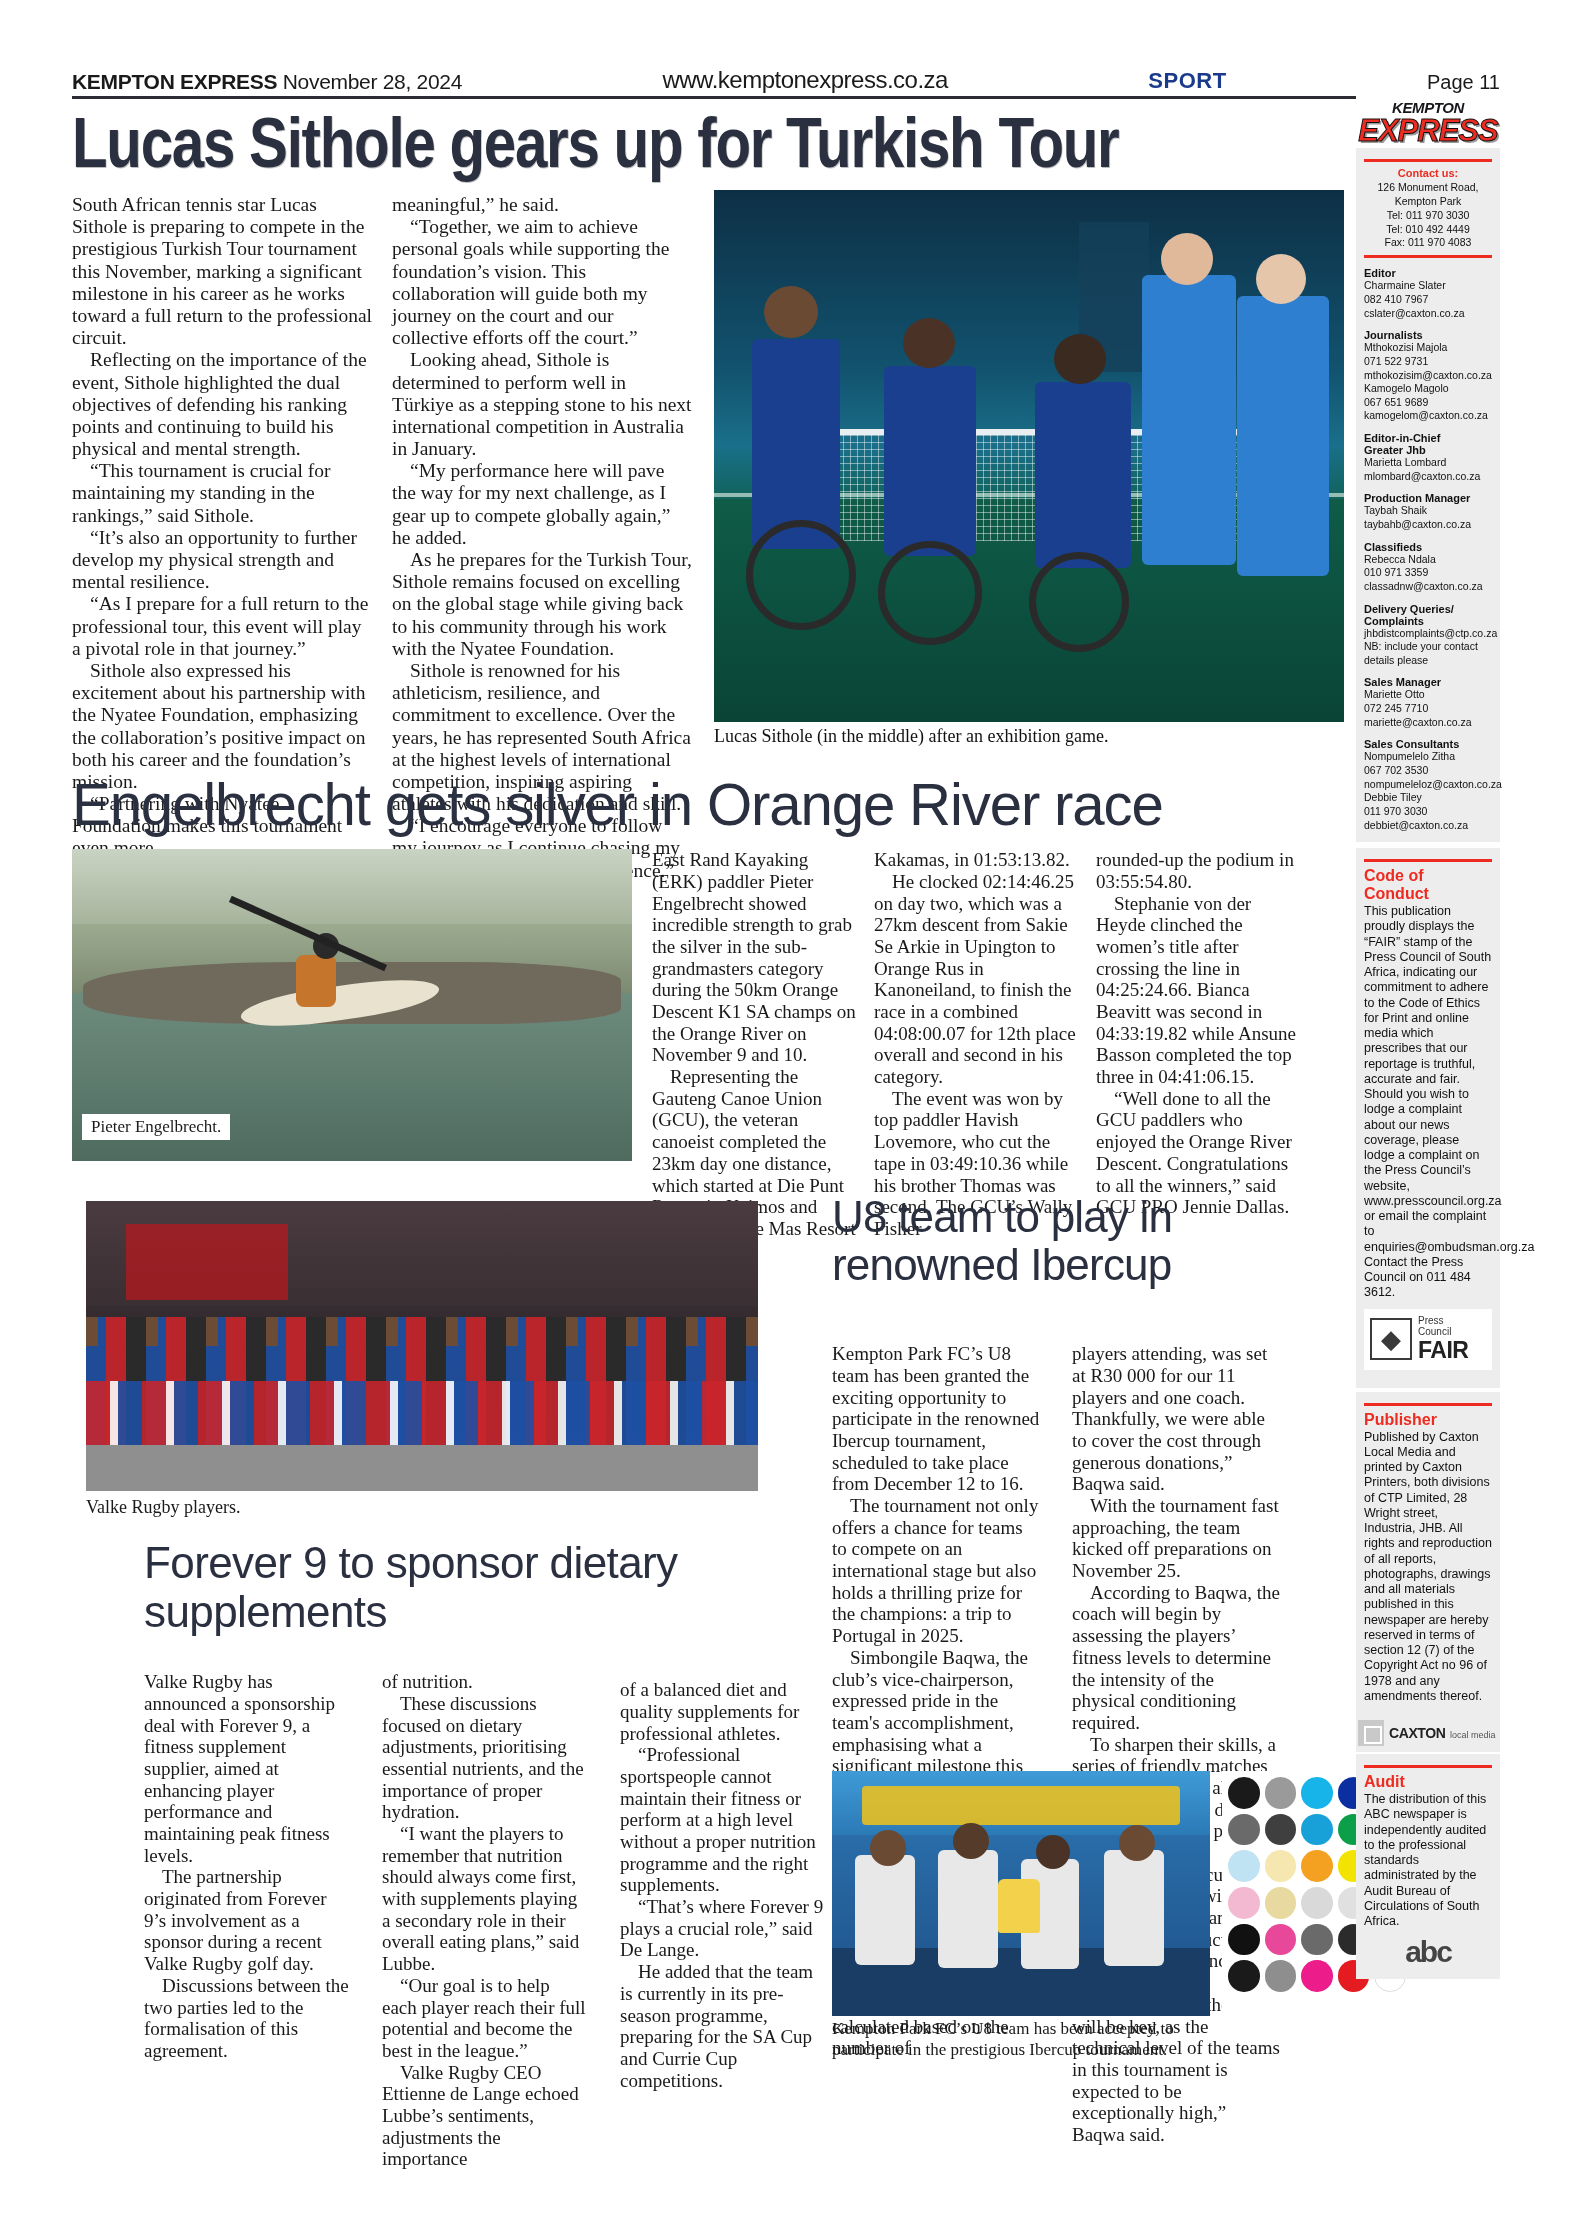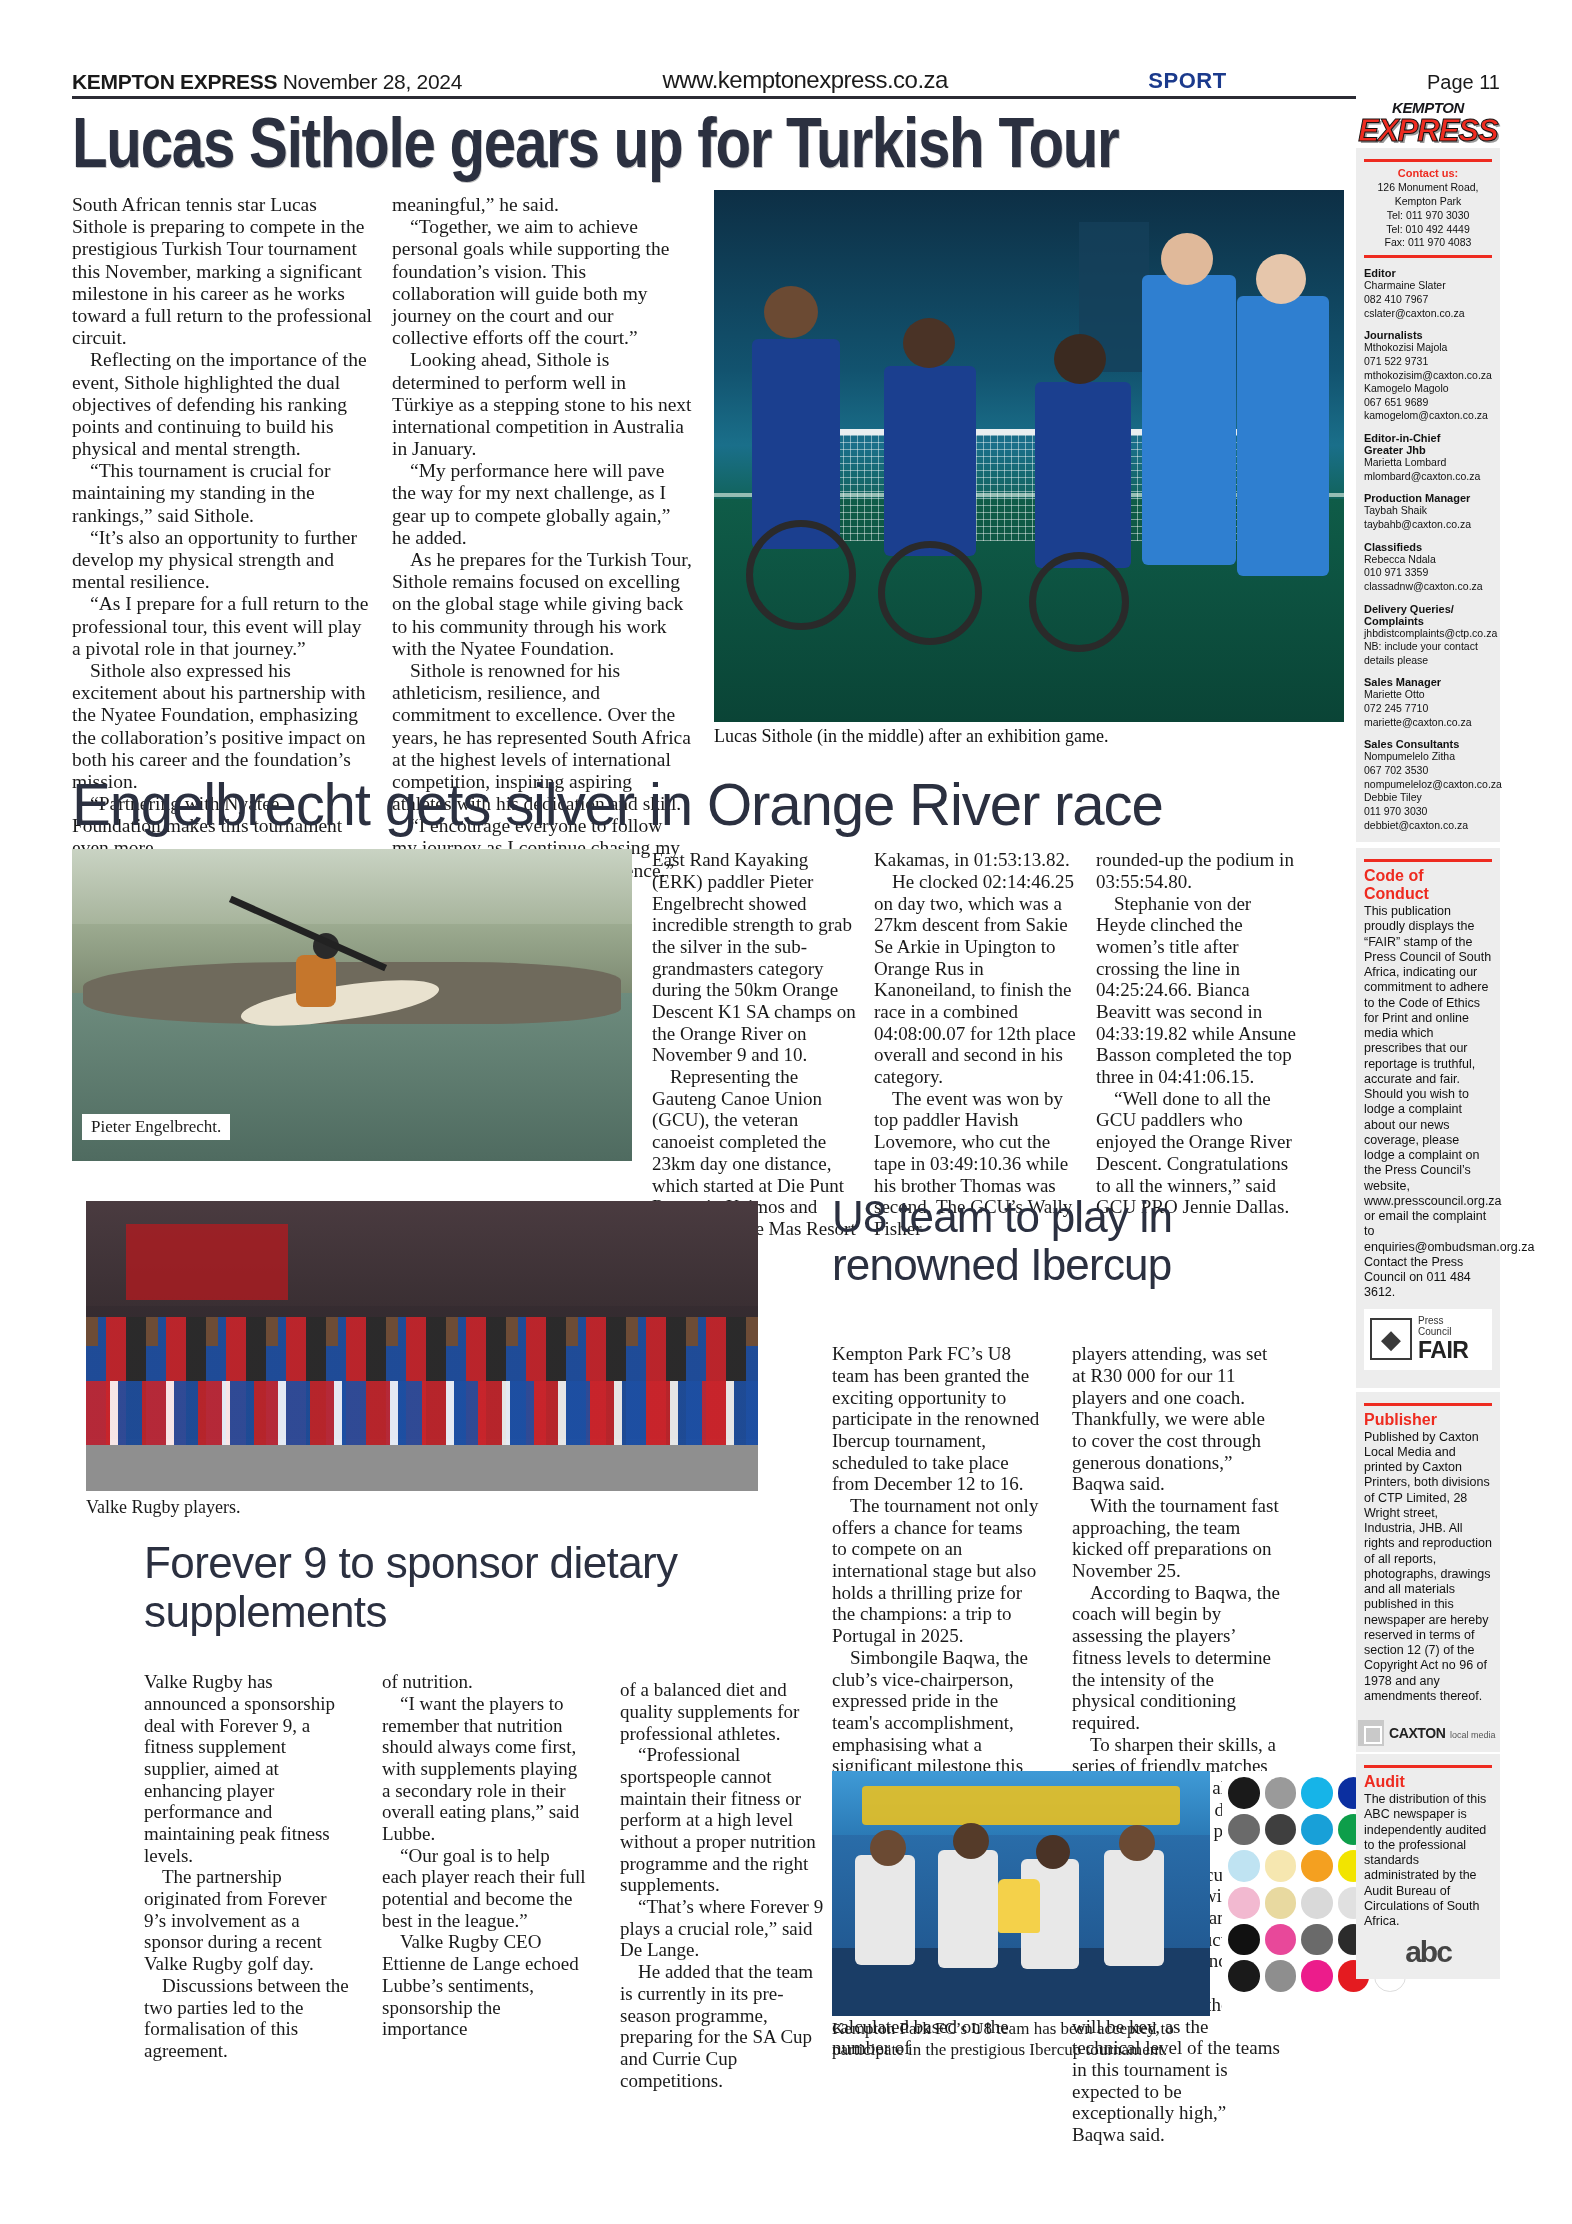--- a/index.html
+++ b/index.html
@@ -283,23 +283,24 @@
       </div>
 
       <div class="headline-4">Forever 9 to sponsor dietary supplements</div>
       <div class="a4c a4c1">
         <p class="body">Valke Rugby has announced a sponsorship deal with Forever 9, a fitness supplement supplier, aimed at enhancing player performance and maintaining peak fitness levels.</p>
         <p class="body">The partnership originated from Forever 9’s involvement as a sponsor during a recent Valke Rugby golf day.</p>
         <p class="body">Discussions between the two parties led to the formalisation of this agreement.</p>
       </div>
       <div class="a4c a4c2">
         <p class="body">of nutrition.</p>
+        <p class="body">These discussions focused on dietary adjustments, prioritising essential nutrients, and the importance of proper hydration.</p>
         <p class="body">“I want the players to remember that nutrition should always come first, with supplements playing a secondary role in their overall eating plans,” said Lubbe.</p>
         <p class="body">“Our goal is to help each player reach their full potential and become the best in the league.”</p>
-        <p class="body">Valke Rugby CEO Ettienne de Lange echoed Lubbe’s sentiments, sponsorship the importance</p>
+        <p class="body">Valke Rugby CEO Ettienne de Lange echoed Lubbe’s sentiments, adjustments the importance</p>
       </div>
       <div class="a4c a4c3">
         <p class="body">of a balanced diet and quality supplements for professional athletes.</p>
         <p class="body">“Professional sportspeople cannot maintain their fitness or perform at a high level without a proper nutrition programme and the right supplements.</p>
         <p class="body">“That’s where Forever 9 plays a crucial role,” said De Lange.</p>
         <p class="body">He added that the team is currently in its pre-season programme, preparing for the SA Cup and Currie Cup competitions.</p>
       </div>
 
       <div class="photo5">
         <div style="position:absolute;inset:0;background:linear-gradient(#2e77b5,#1d4f86);"></div>

